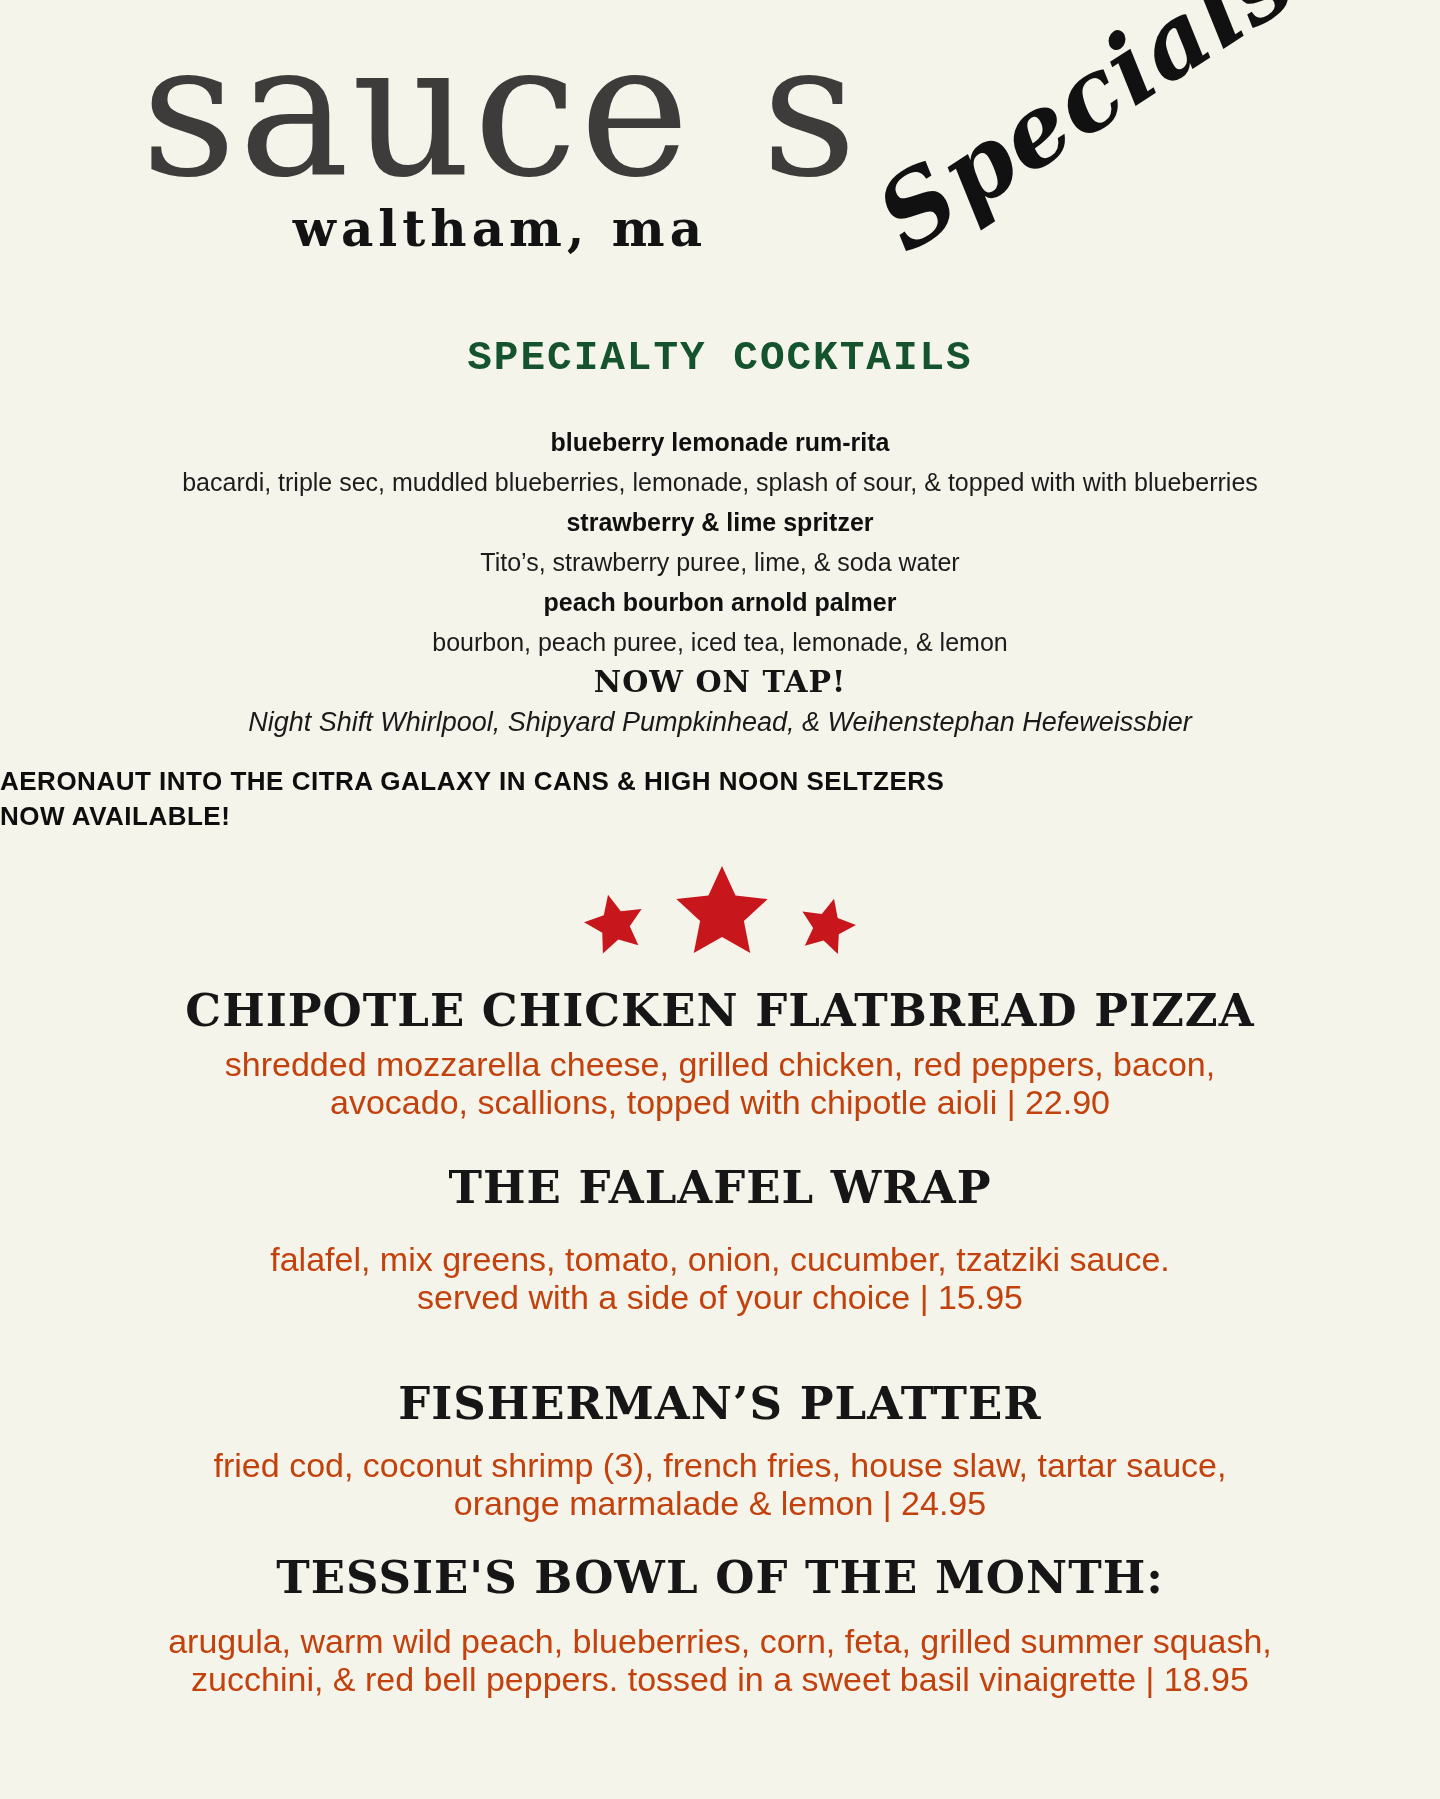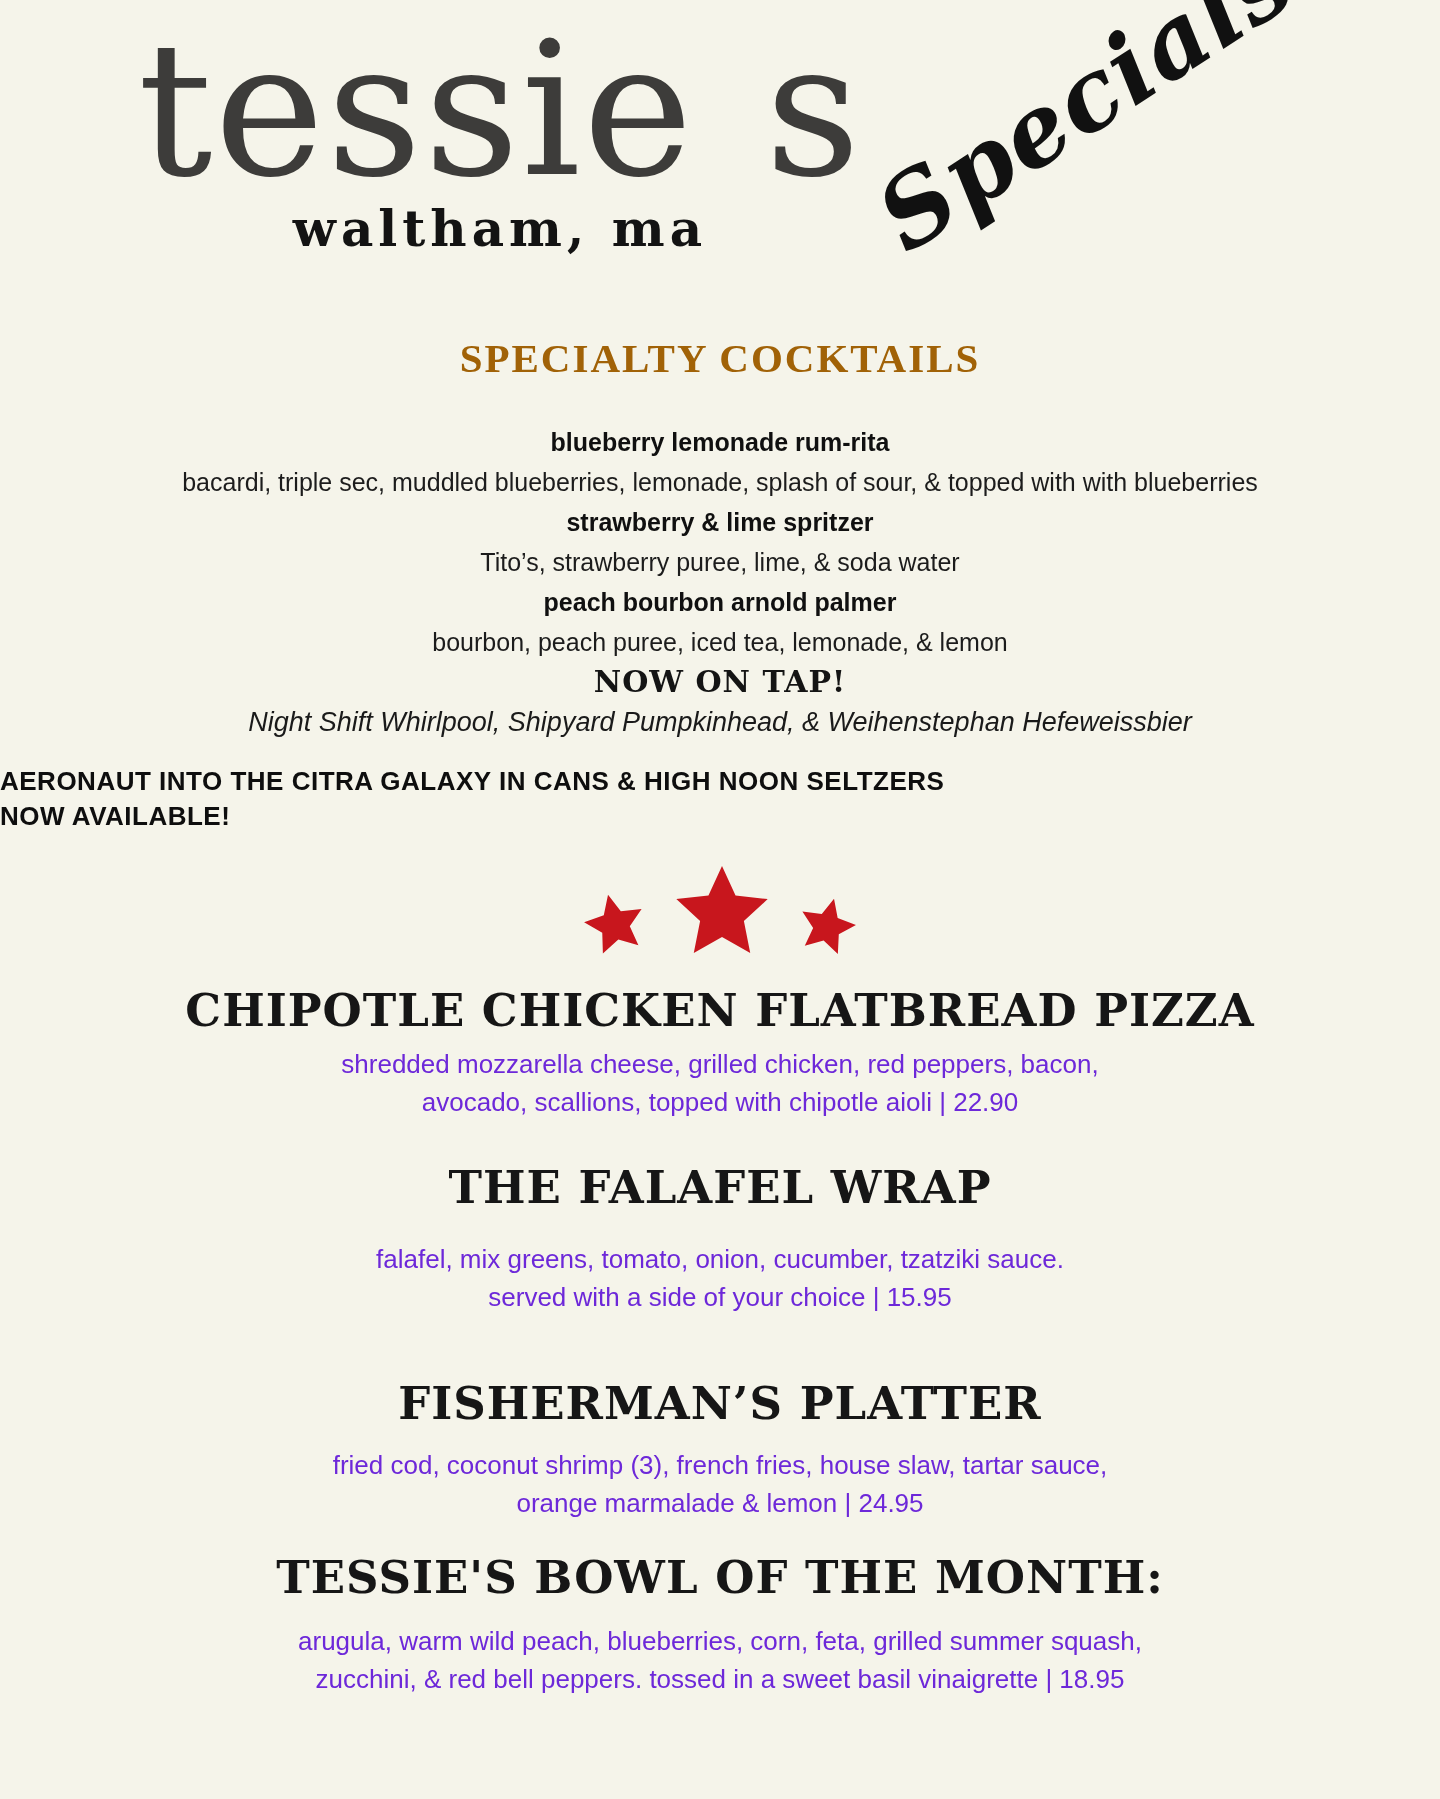--- a/index.html
+++ b/index.html
@@ -67,26 +67,26 @@
     color: #111111;
   }
 
   
   .cocktails {
     position: absolute;
     top: 336px; left: 0; right: 0;
     text-align: center;
   }
   .section-title {
-    font-family: Liberation Serif, serif;
+    font-family: Liberation Mono, monospace;
     font-weight: bold;
     font-size: 41px;
     line-height: 44px;
     letter-spacing: 2px;
-    color: #a16207;
+    color: #14532d;
   }
   .cocktail-list { margin-top: 42px; }
   .cocktail-name {
     font-weight: bold;
     font-size: 25px;
     line-height: 40px;
     white-space: nowrap;
     color: #101010;
   }
   .cocktail-desc {
@@ -144,37 +144,37 @@
   .dish-name {
     font-family: "DejaVu Serif", serif;
     font-weight: bold;
     font-size: 45px;
     line-height: 52px;
     letter-spacing: 1px;
     white-space: nowrap;
     color: #161616;
   }
   .dish-desc {
-    font-size: 26px;
+    font-size: 34px;
     line-height: 38px;
     white-space: nowrap;
-    color: #6d28d9;
+    color: #c2410c;
   }
   .dish-1 { top: 985px; }  .dish-1 .dish-desc-wrap { margin-top: 8px; }
   .dish-2 { top: 1162px; } .dish-2 .dish-desc-wrap { margin-top: 26px; }
   .dish-3 { top: 1378px; } .dish-3 .dish-desc-wrap { margin-top: 16px; }
   .dish-4 { top: 1552px; } .dish-4 .dish-desc-wrap { margin-top: 18px; }
 </style>
 </head>
 <body>
 
 <div class="page" style="background: rgb(245, 244, 234);">
 
   <div class="logo-block">
-    <div class="logo-line" style="color: rgb(61, 60, 58);"><span>tessie</span><span class="apos-col"><span class="apos-glyph">'</span></span><span>s</span></div>
+    <div class="logo-line" style="color: rgb(61, 60, 58);"><span>sauce</span><span class="apos-col"><span class="apos-glyph">'</span></span><span>s</span></div>
     <div class="tagline">waltham, ma</div>
   </div>
   <div class="specials-script">Specials</div>
 
   <div class="cocktails">
     <div class="section-title">SPECIALTY COCKTAILS</div>
     <div class="cocktail-list">
       <div>
         <div class="cocktail-name">blueberry lemonade rum-rita</div>
         <div class="cocktail-desc">bacardi, triple sec, muddled blueberries, lemonade, splash of sour, &amp; topped with with blueberries</div>

